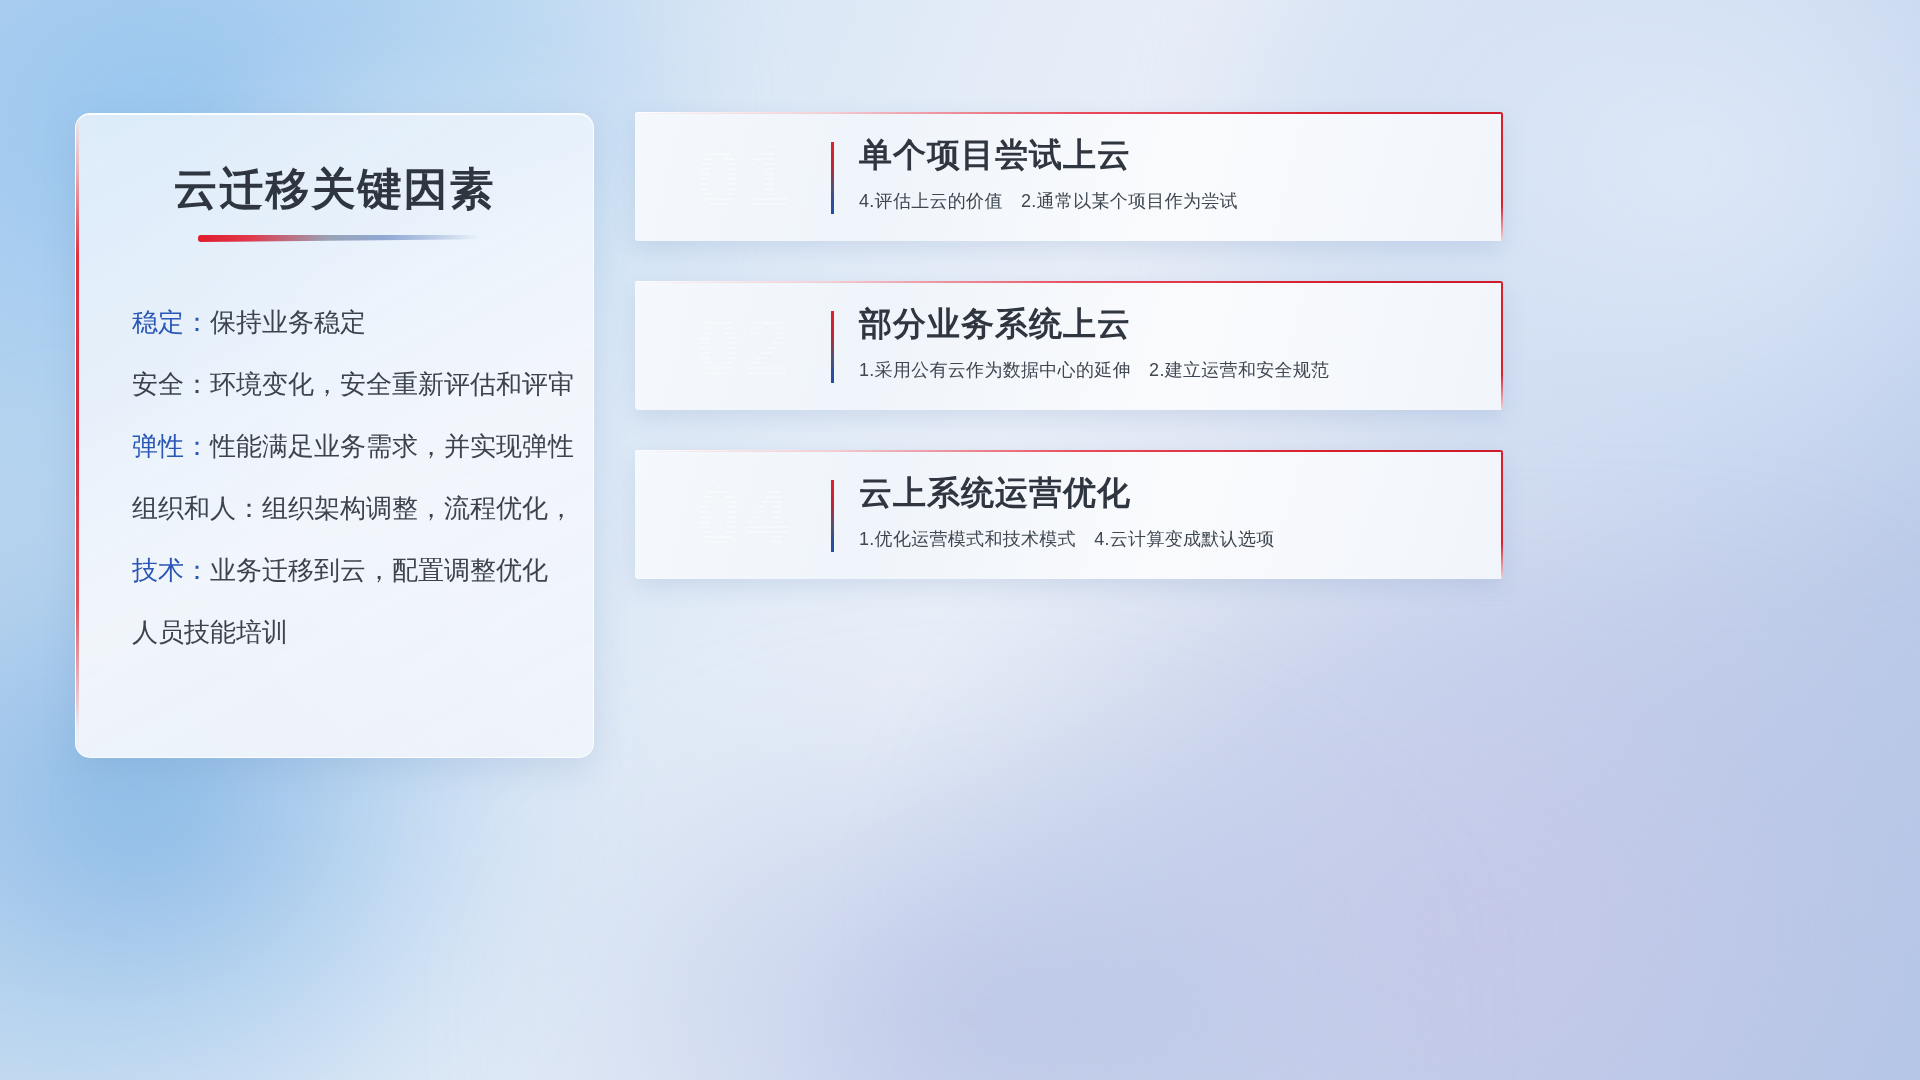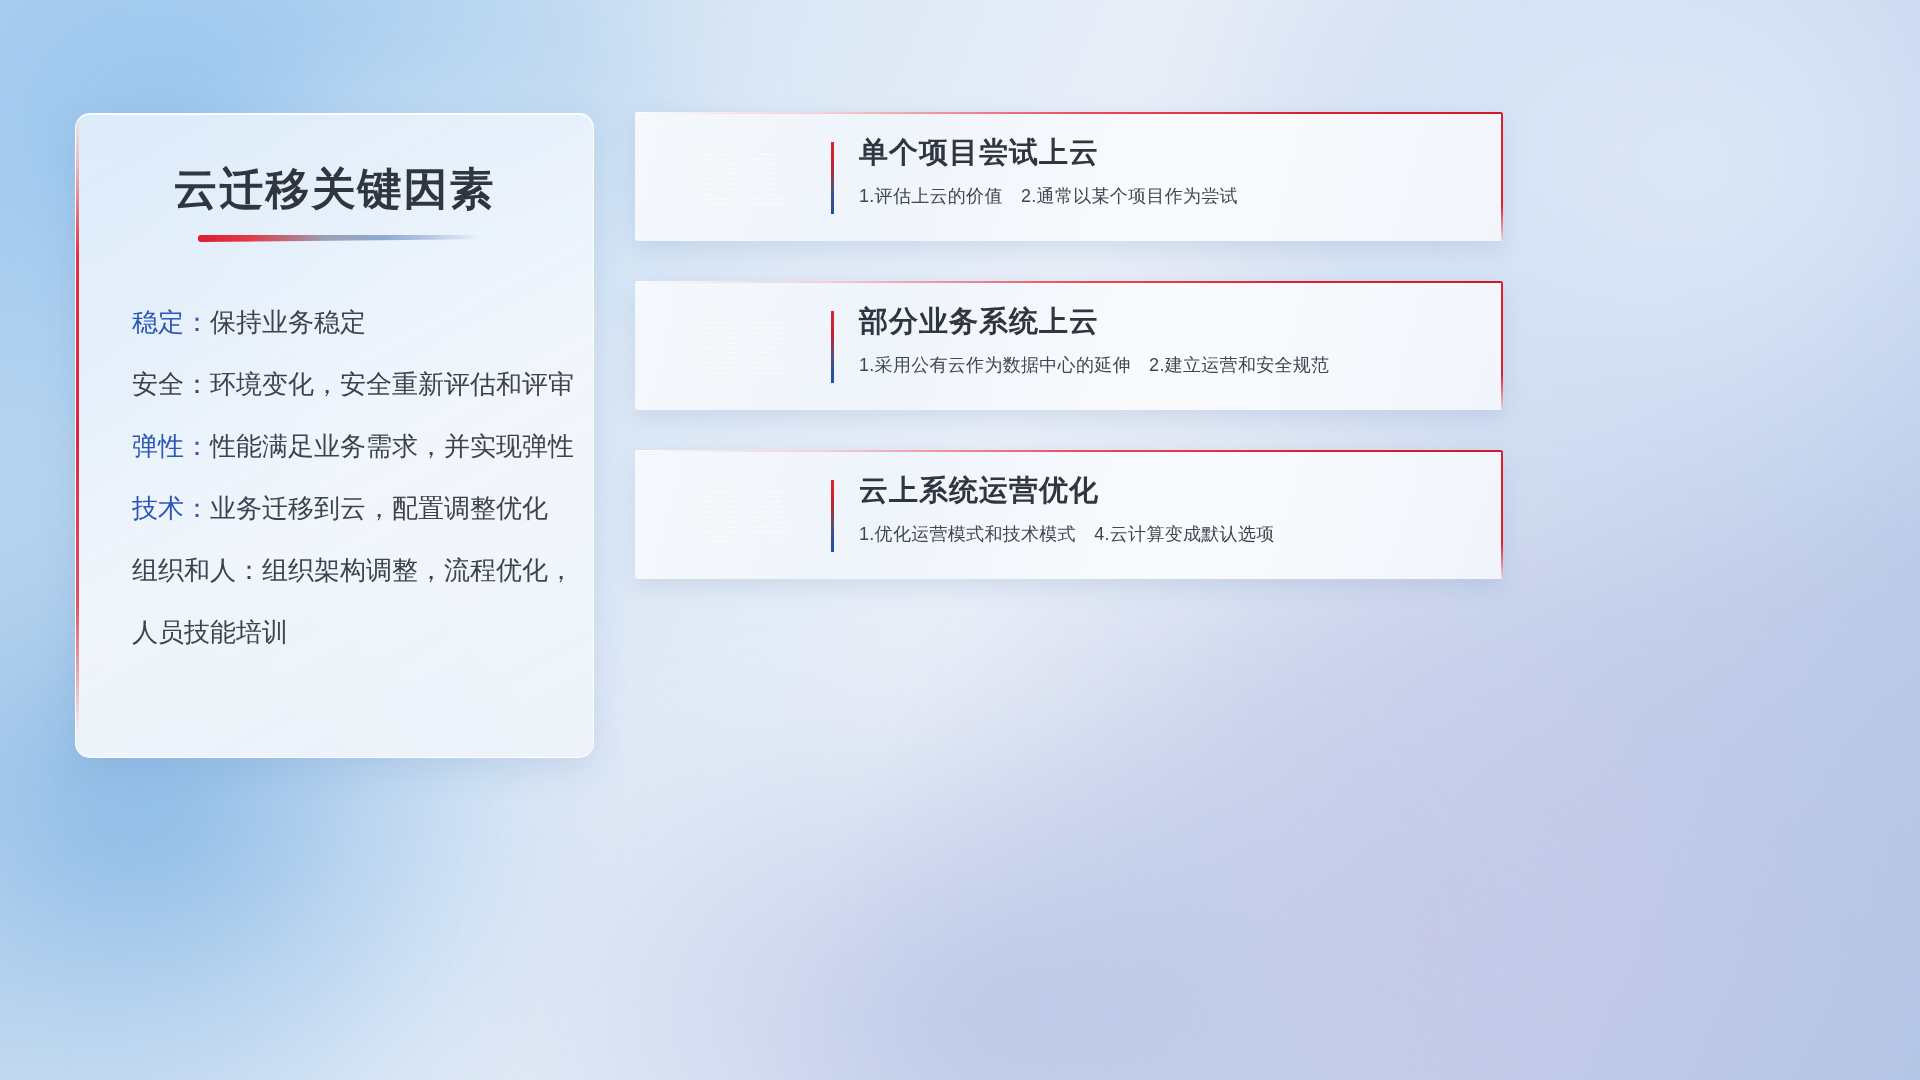--- a/index.html
+++ b/index.html
@@ -114,21 +114,21 @@
     position:absolute;left:22px;top:18px;width:176px;height:96px;
     font-size:82px;font-weight:bold;line-height:96px;text-align:center;
     color:#c3cfde;opacity:.40;letter-spacing:4px;z-index:-1;
   }
   .card-divider{
     position:absolute;left:196px;top:30px;width:3px;height:72px;
     background:linear-gradient(180deg,#e4202f 0%,#c02232 34%,#5b4f72 62%,#2a4e9e 86%,#1f4fa8 100%);
   }
   .card-text{position:absolute;left:224px;top:22px;right:26px;}
   .card-title{
-    font-size:29px;font-weight:bold;color:#2f3640;letter-spacing:1px;
+    font-size:33px;font-weight:bold;color:#2f3640;letter-spacing:1px;
     line-height:1.25;white-space:nowrap;
   }
   .card-detail{
     margin-top:14px;font-size:18px;color:#3f4751;letter-spacing:.3px;
     white-space:nowrap;
   }
 </style>
 </head>
 <body>
 
@@ -151,41 +151,41 @@
     <div class="panel-list">
       <div class="list-line k-blue">
         <span class="key">稳定：</span><span class="val">保持业务稳定</span>
       </div>
       <div class="list-line k-dark">
         <span class="key">安全：</span><span class="val">环境变化，安全重新评估和评审</span>
       </div>
       <div class="list-line k-blue">
         <span class="key">弹性：</span><span class="val">性能满足业务需求，并实现弹性</span>
       </div>
+      <div class="list-line k-dark">
+        <span class="key">组织和人：</span><span class="val">组织架构调整，流程优化，</span>
+      </div>
       <div class="list-line k-blue">
         <span class="key">技术：</span><span class="val">业务迁移到云，配置调整优化</span>
-      </div>
-      <div class="list-line k-dark">
-        <span class="key">组织和人：</span><span class="val">组织架构调整，流程优化，</span>
       </div>
       <div class="list-line k-dark">
         <span class="key"></span><span class="val">人员技能培训</span>
       </div>
     </div>
   </div>
 
   <div class="cards">
 
     <div class="card">
       <div class="card-num-base">01</div>
       <div class="card-num">01</div>
       <div class="card-divider"></div>
       <div class="card-text">
         <div class="card-title">单个项目尝试上云</div>
-        <div class="card-detail">1.评估上云的价值　2.通常以某个项目作为尝试</div>
+        <div class="card-detail">4.评估上云的价值　2.通常以某个项目作为尝试</div>
       </div>
     </div>
 
     <div class="card">
       <div class="card-num-base">02</div>
       <div class="card-num">02</div>
       <div class="card-divider"></div>
       <div class="card-text">
         <div class="card-title">部分业务系统上云</div>
         <div class="card-detail">1.采用公有云作为数据中心的延伸　2.建立运营和安全规范</div>

